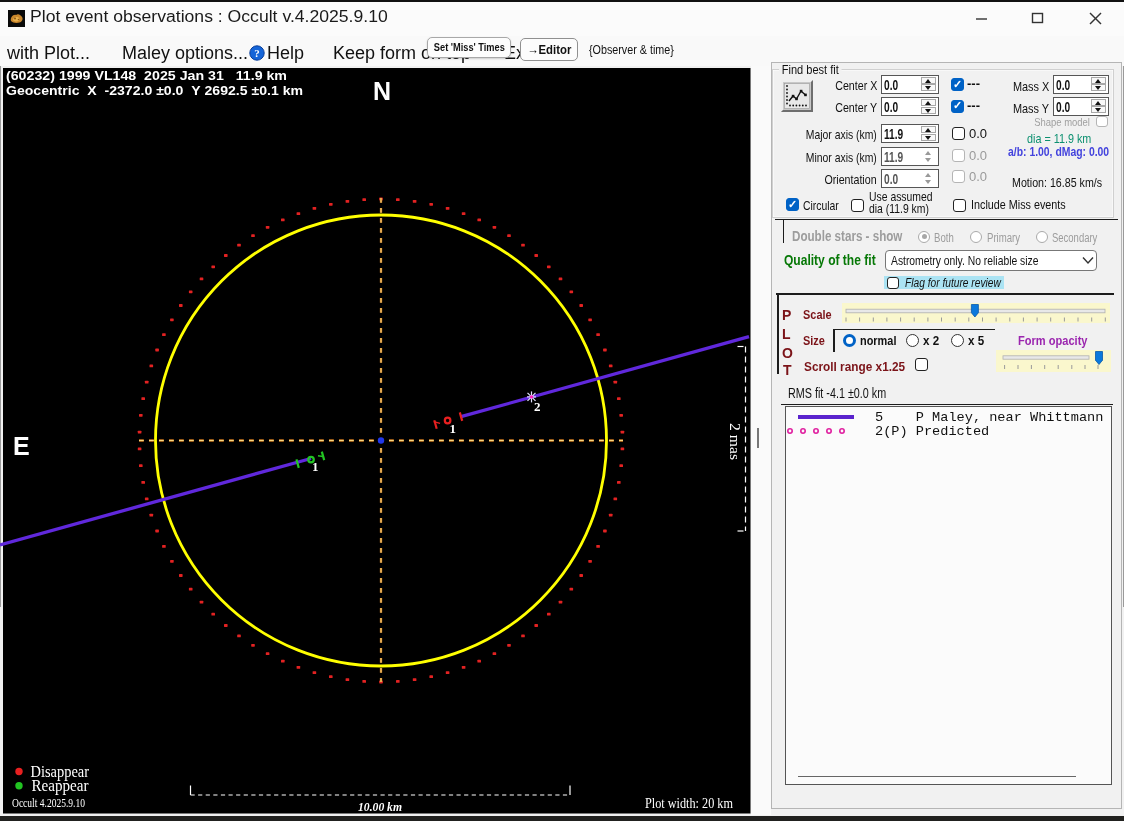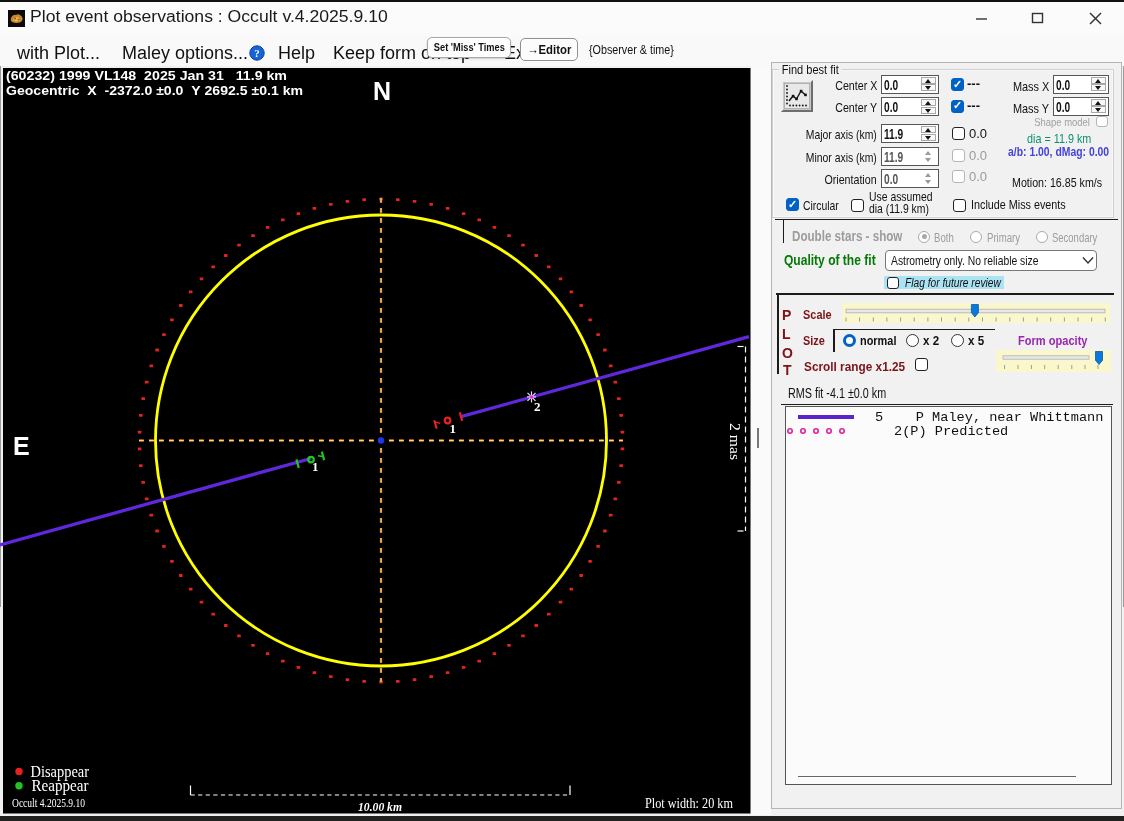--- a/index.html
+++ b/index.html
@@ -67,28 +67,28 @@
   </svg>
   <div id="title" class="abs">Plot event observations : Occult v.4.2025.9.10</div>
   <svg class="abs" style="left:970px;top:8px" width="140" height="22">
     <line x1="6" y1="11" x2="17" y2="11" stroke="#333" stroke-width="1.4"></line>
     <rect x="62.5" y="5.5" width="10" height="9" fill="none" stroke="#333" stroke-width="1.4"></rect>
     <line x1="120" y1="5" x2="131" y2="16" stroke="#333" stroke-width="1.4"></line>
     <line x1="131" y1="5" x2="120" y2="16" stroke="#333" stroke-width="1.4"></line>
   </svg>
 
   <div id="menubar" class="abs"></div>
-  <div class="menuitem" style="left:17px">with Plot...</div>
+  <div class="menuitem" style="left:7px">with Plot...</div>
   <div class="menuitem" style="left:122px">Maley options...</div>
   <svg class="abs" style="left:249px;top:45px" width="16" height="16">
     <circle cx="8" cy="8" r="7.2" fill="#1565d8"></circle>
     <circle cx="8" cy="8" r="7.2" fill="none" stroke="#0a3f9a" stroke-width="1"></circle>
     <text x="8" y="12" font-size="11" font-weight="bold" fill="#fff" text-anchor="middle" font-family="Liberation Serif,serif">?</text>
   </svg>
-  <div class="menuitem" style="left:278px">Help</div>
+  <div class="menuitem" style="left:267px">Help</div>
   <div class="menuitem" style="left:333px">Keep form on top</div>
   <div class="menuitem" style="left:504px">Exit</div>
   <div id="missbtn" class="abs"><span>Set 'Miss' Times</span></div>
   <div id="editorbtn" class="abs"><span>→Editor</span></div>
   <div id="obstime" class="abs">{Observer &amp; time}</div>
 
   <svg id="plotsvg" class="abs" style="left:0;top:0" width="760" height="821" viewBox="0 0 760 821">
     <rect x="3" y="68" width="747.5" height="745.5" fill="#000"></rect>
 
     <g id="reddots" fill="#e32222">
@@ -470,16 +470,16 @@
   <div class="mono abs" style="left:875px;top:410px">5    P Maley, near Whittmann</div>
   <svg class="abs" style="left:786px;top:426px" width="64" height="10">
     <g fill="none" stroke="#e020a0" stroke-width="1.6">
       <circle cx="4" cy="5" r="2.2"></circle>
         <circle cx="17" cy="5" r="2.2"></circle>
         <circle cx="30" cy="5" r="2.2"></circle>
       <circle cx="43" cy="5" r="2.2"></circle>
         <circle cx="56" cy="5" r="2.2"></circle>
     </g>
   </svg>
-  <div class="mono abs" style="left:894px;top:423.5px">2(P) Predicted</div>
+  <div class="mono abs" style="left:875px;top:423.5px">2(P) Predicted</div>
   <div class="abs" style="left:798px;top:775.5px;width:278px;height:1px;background:#666"></div>
   <div id="bottomstrip" class="abs"></div>
 </div>
 
 </body></html>

